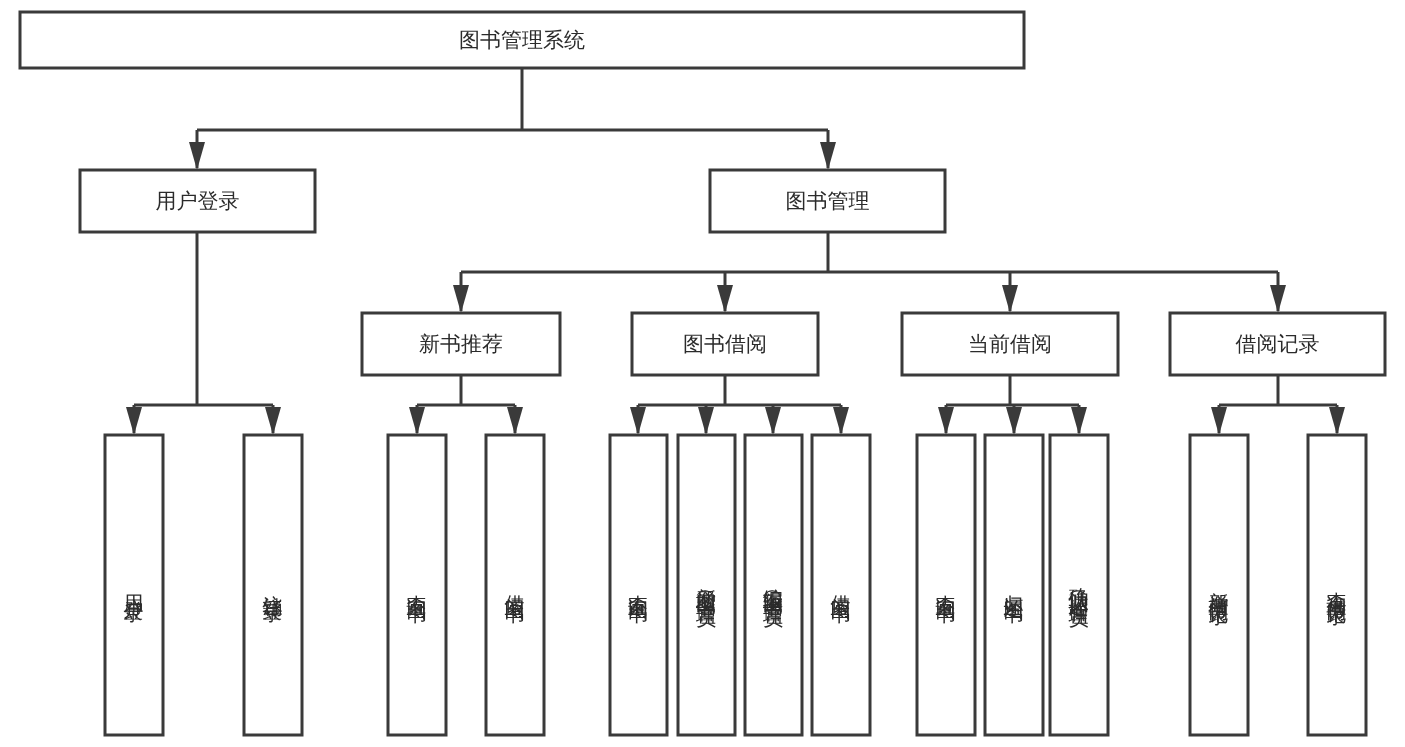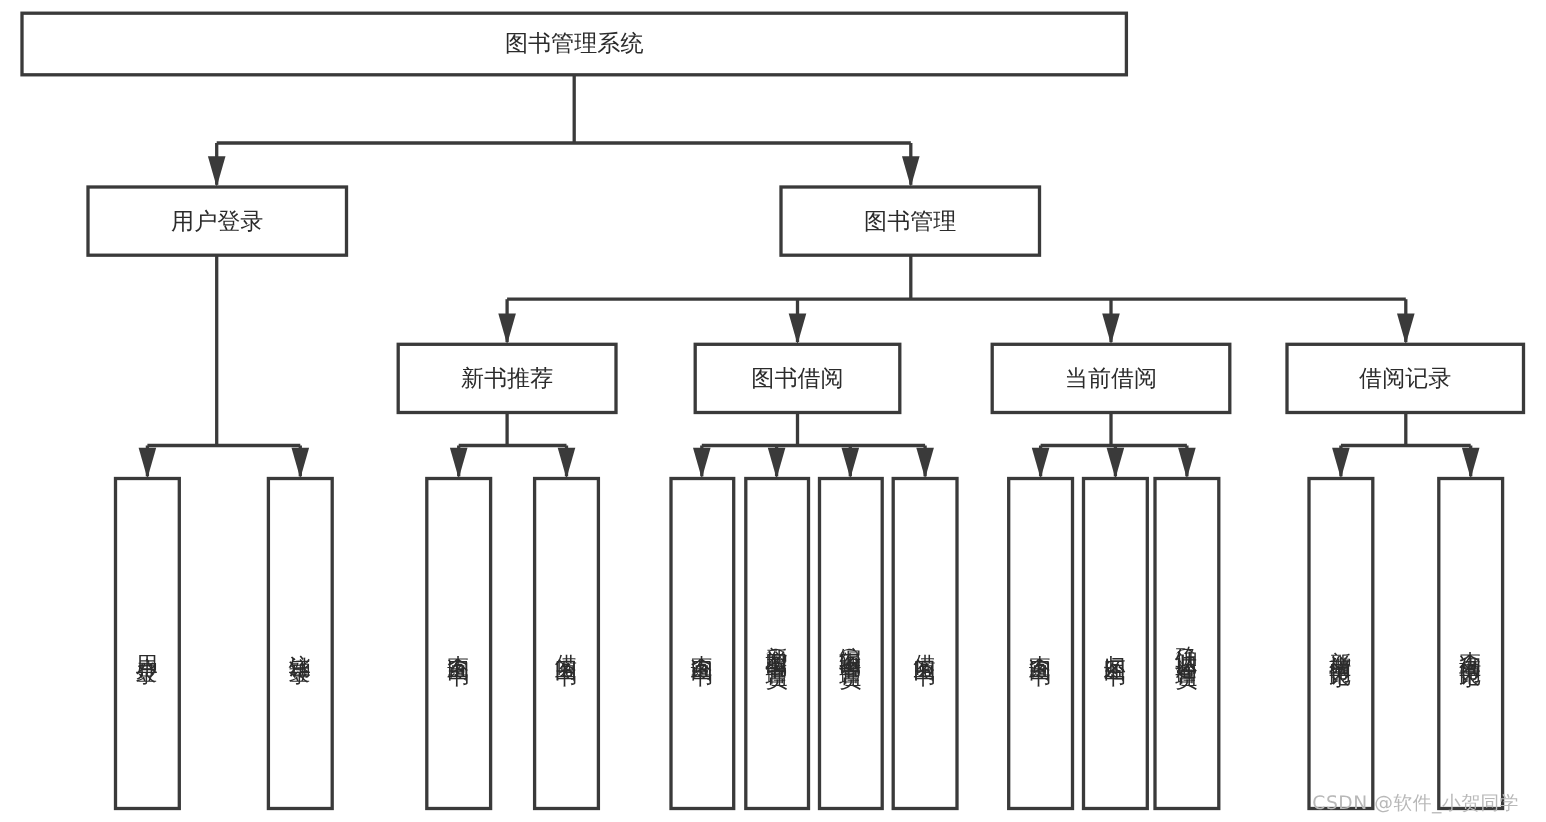--- a/index.html
+++ b/index.html
@@ -168,14 +168,13 @@
       <div class="leaf-label" style="left: 610px; top: 435px; width: 57px; height: 300px;">查询图书</div>
       <div class="leaf-label" style="left: 678px; top: 435px; width: 57px; height: 300px;">新增图书（管理员）</div>
       <div class="leaf-label" style="left: 745px; top: 435px; width: 57px; height: 300px;">编辑图书（管理员）</div>
       <div class="leaf-label" style="left: 812px; top: 435px; width: 58px; height: 300px;">借阅图书</div>
       <div class="leaf-label" style="left: 917px; top: 435px; width: 58px; height: 300px;">查询图书</div>
       <div class="leaf-label" style="left: 985px; top: 435px; width: 58px; height: 300px;">归还图书</div>
       <div class="leaf-label" style="left: 1050px; top: 435px; width: 58px; height: 300px;">确认归还（管理员）</div>
       <div class="leaf-label" style="left: 1190px; top: 435px; width: 58px; height: 300px;">新增借阅记录</div>
       <div class="leaf-label" style="left: 1308px; top: 435px; width: 58px; height: 300px;">查询借阅记录</div>
     </div>
-  <div class="watermark" style="left: 1193px; top: 718px;">CSDN @软件_小贺同学</div>
 </div>
 
 </body></html>

